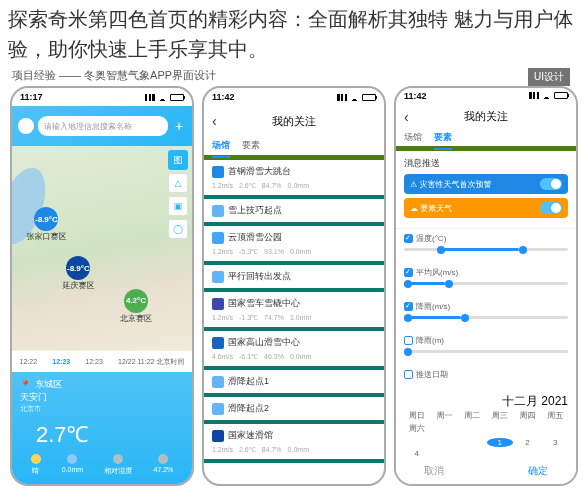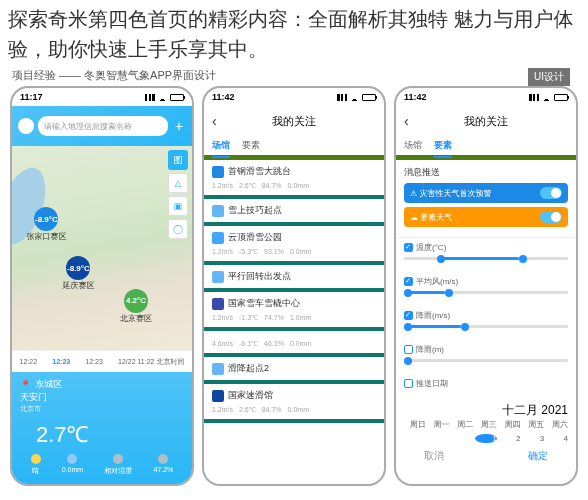--- a/index.html
+++ b/index.html
@@ -61,21 +61,21 @@
 .slider-label{display:flex;align-items:center;gap:3px;margin-bottom:3px}
 .chk{width:9px;height:9px;border:1px solid #1e90ff;border-radius:2px;background:#1e90ff;position:relative}
 .chk.off{background:#fff}
 .chk::after{content:"✓";position:absolute;color:#fff;font-size:7px;top:-1px;left:0}
 .chk.off::after{content:""}
 .slider{height:3px;background:#ddd;border-radius:2px;position:relative;margin:4px 0 8px}
 .slider-fill{position:absolute;height:100%;background:#1e90ff;border-radius:2px}
 .slider-handle{position:absolute;width:8px;height:8px;background:#1e90ff;border-radius:50%;top:-2.5px}
 .calendar{padding:6px 8px;background:#fff}
 .cal-title{text-align:right;font-size:12px;}
-.cal-grid{display:grid;grid-template-columns:repeat(7,1fr);gap:2px;font-size:8px;text-align:right;color:#666}
+.cal-grid{display:grid;grid-template-columns:repeat(6,1fr);gap:2px;font-size:8px;text-align:center;color:#666}
 .cal-day.sel{background:#1e90ff;color:#fff;border-radius:50%}
 .cal-actions{display:flex;justify-content:space-between;margin-top:6px;font-size:10px;padding:0 20px}
 .cal-cancel{color:#999}
 .cal-ok{color:#1e90ff;font-weight:400}
 </style>
 </head>
 <body>
 
 <div class="header-text">
   <span>探索奇米第四色首页的精彩内容：全面解析其独特</span>
@@ -220,25 +220,35 @@
             <span>国家雪车雪橇中心</span>
           </div>
           <div class="li-meta">
             <span>1.2m/s</span>
             <span>-1.3℃</span>
             <span>74.7%</span>
             <span>1.0mm</span>
           </div>
         </div>
         <div class="li">
+          <div class="li-title">
+            <div class="li-icon" style="background: rgb(21, 101, 192);"></div>
+            <span>国家高山滑雪中心</span>
+          </div>
           <div class="li-meta">
             <span>4.6m/s</span>
             <span>-6.1℃</span>
             <span>46.3%</span>
             <span>0.0mm</span>
+          </div>
+        </div>
+        <div class="li">
+          <div class="li-title">
+            <div class="li-icon" style="background: rgb(100, 181, 246);"></div>
+            <span>滑降起点1</span>
           </div>
         </div>
         <div class="li">
           <div class="li-title">
             <div class="li-icon" style="background: rgb(100, 181, 246);"></div>
             <span>滑降起点2</span>
           </div>
         </div>
         <div class="li">
           <div class="li-title">

